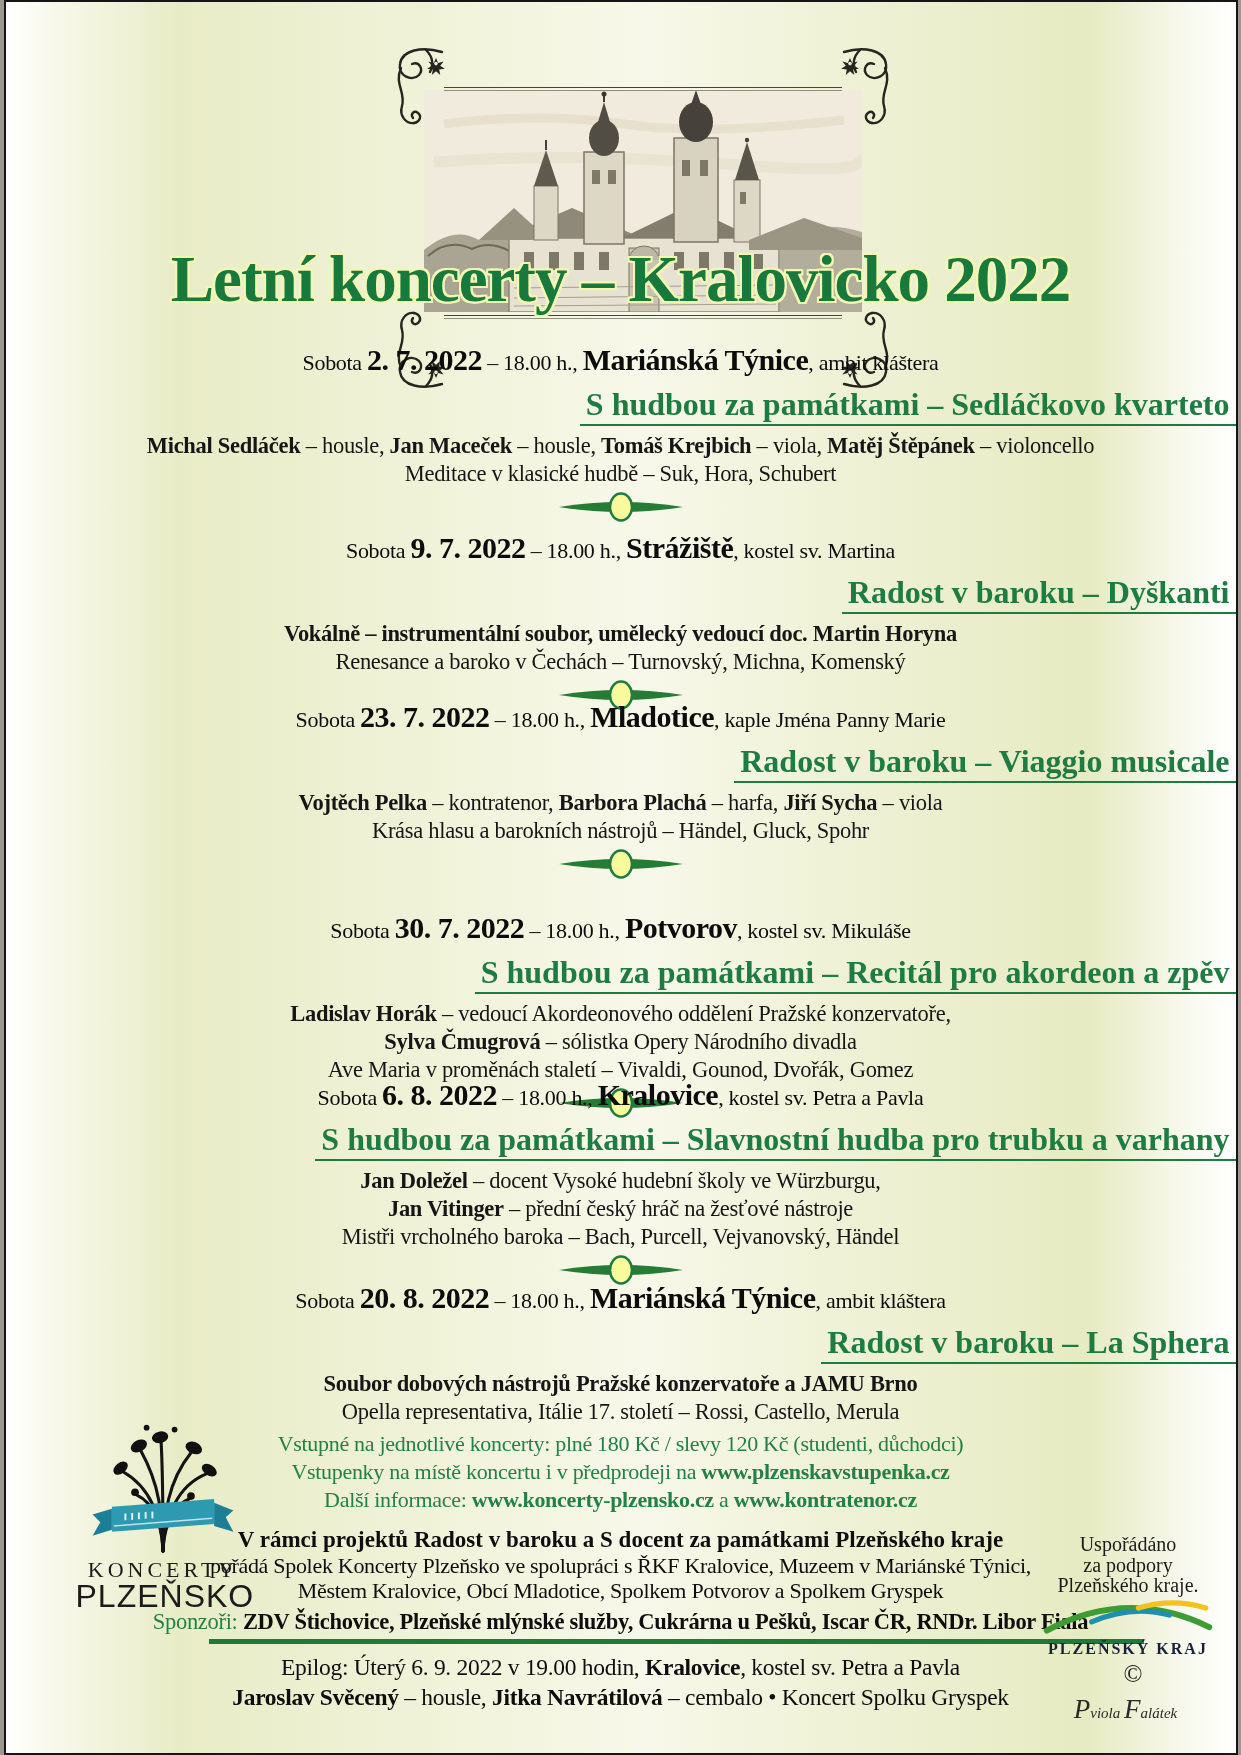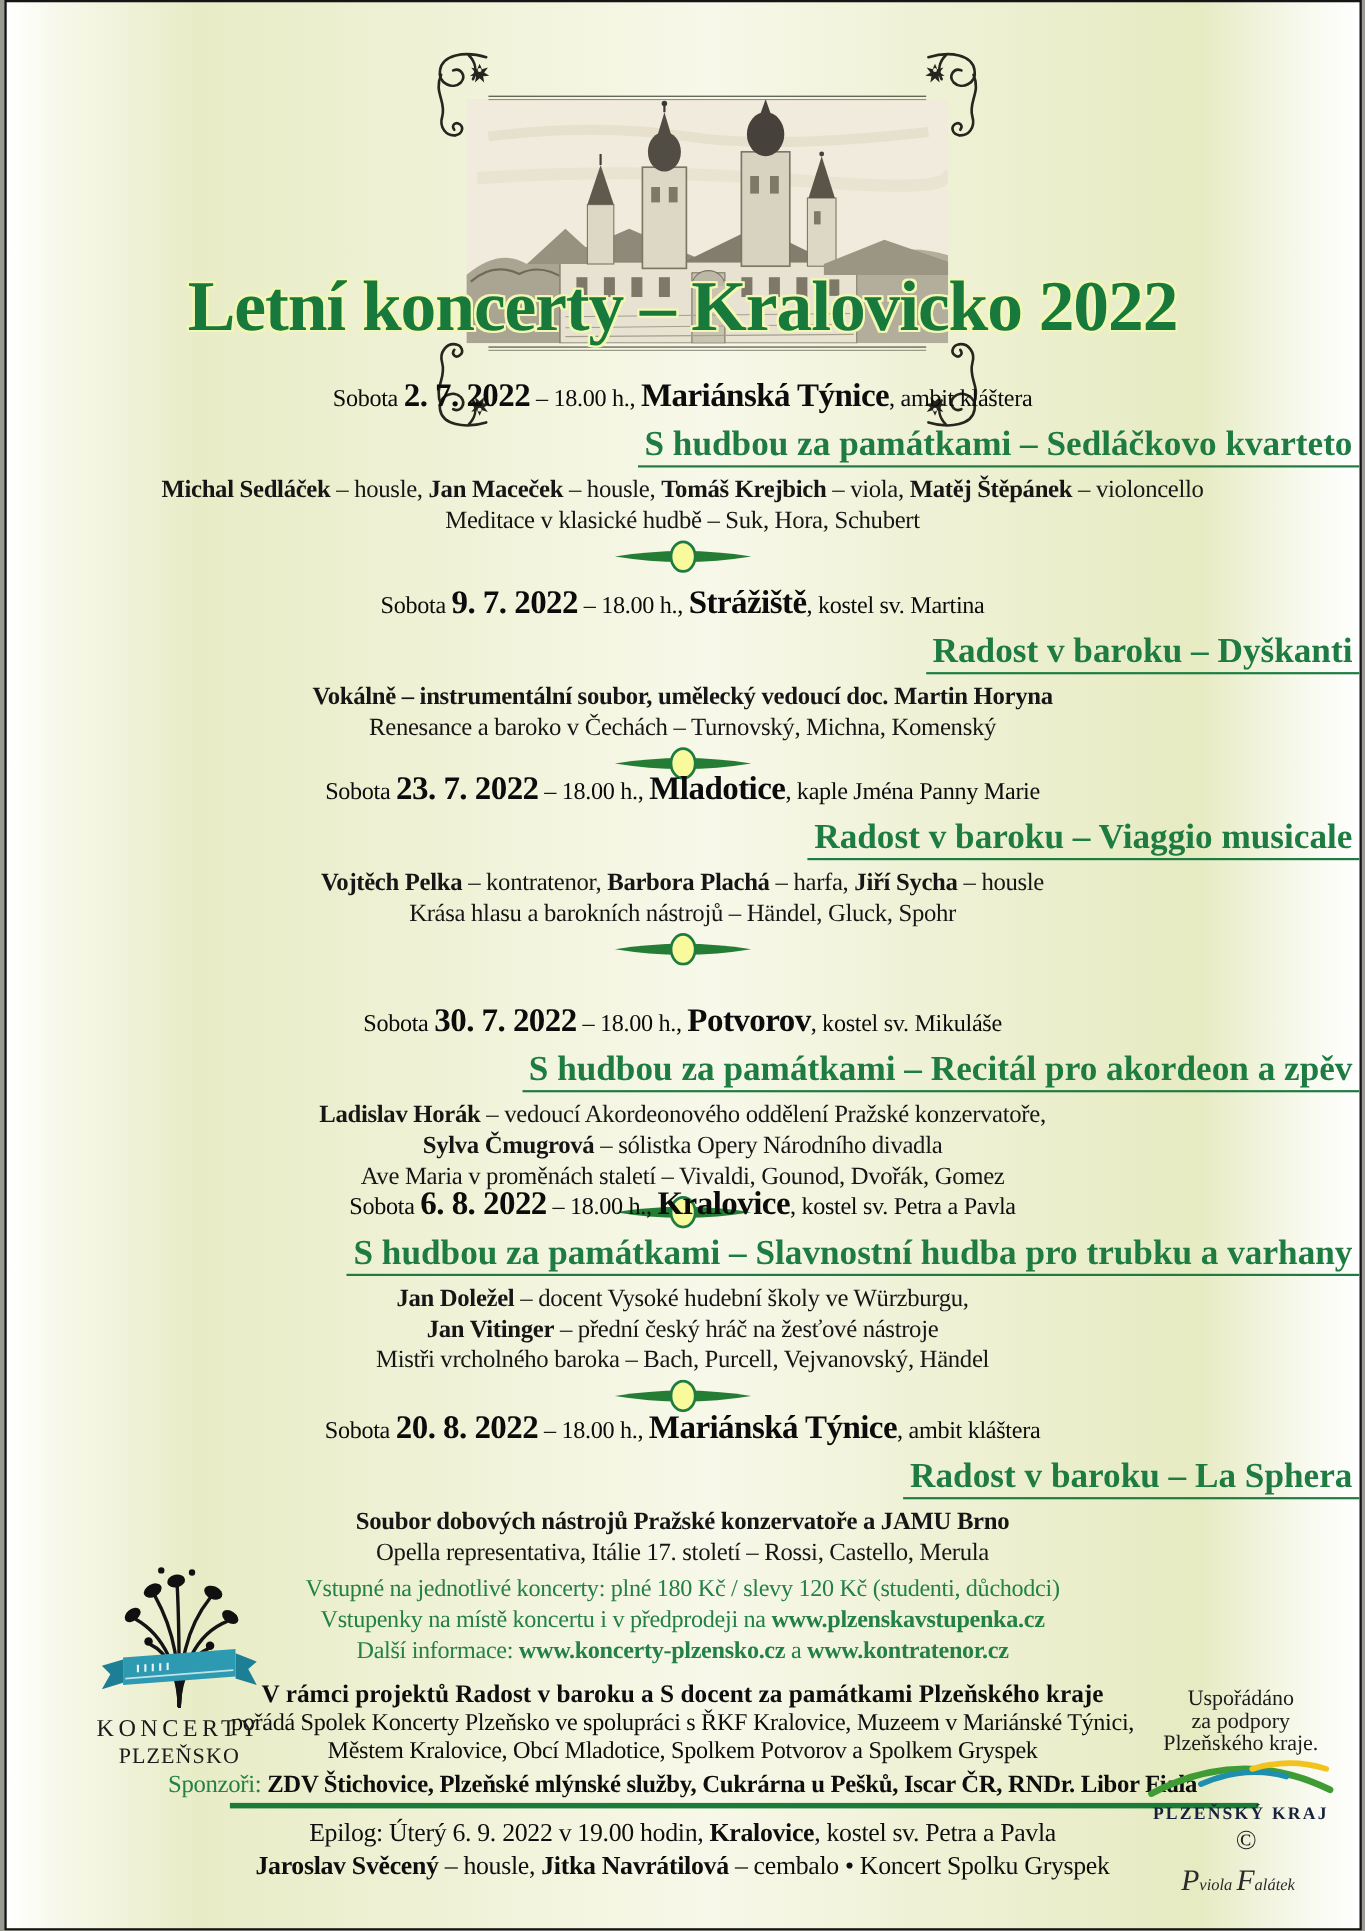--- a/index.html
+++ b/index.html
@@ -43,21 +43,21 @@
   .oline1{margin:0;font-size:23px;line-height:27px;font-weight:700;white-space:nowrap;}
   .oline{margin:0;font-size:22px;line-height:25px;white-space:nowrap;letter-spacing:-0.3px;}
   .sline{margin:6px 0 0;font-size:22.5px;line-height:26px;white-space:nowrap;letter-spacing:-0.3px;}
   .grule{position:absolute;top:1637px;left:203px;width:935px;height:5px;background:#1d7b3a;}
   
   .epilog{position:absolute;top:1650px;left:0;width:100%;text-align:center;}
   .eline{margin:0;font-size:23.5px;line-height:30px;color:#0e0e0e;white-space:nowrap;letter-spacing:-0.3px;}
   
   .klogo{position:absolute;left:70px;top:1416px;width:175px;text-align:center;}
   .klogo .t1{margin-top:2px;font-family:Liberation Serif, serif;font-size:22px;line-height:22px;letter-spacing:4px;color:#1b1b1b;}
-  .klogo .t2{font-family:Liberation Serif, serif;font-size:20px;line-height:30px;letter-spacing:1px;color:#1b1b1b;}
+  .klogo .t2{font-family:Liberation Sans, sans-serif;font-size:32px;line-height:30px;letter-spacing:1px;color:#1b1b1b;}
   
   .support{position:absolute;left:1015px;top:1484px;width:215px;text-align:center;margin-top:48px;}
   .support p{margin:0;font-size:20px;line-height:20.5px;color:#1c1c1c;}
   .pk-text{margin-top:2px;font-size:16px;line-height:18px;letter-spacing:2px;color:#17213c;font-weight:600;}
   
   .copy{position:absolute;left:1118px;top:1658px;font-size:25px;color:#222;}
   .sig{position:absolute;left:1050px;top:1694px;width:140px;text-align:center;font-style:italic;font-size:15px;color:#2a2a2a;}
   .sig .cap{font-size:27px;line-height:1;font-weight:400;}
 </style>
 </head>
@@ -192,21 +192,21 @@
       <svg width="132" height="30" viewBox="0 0 132 30">
           <path d="M4,15 Q66,5 128,15 Q66,25 4,15 Z" fill="#257c34"></path>
           <ellipse cx="66" cy="15" rx="11" ry="13.5" fill="#f8fa9b" stroke="#1e7c42" stroke-width="2.5"></ellipse>
         </svg>
     </div>
   </section>
 
   <section class="concert c2">
     <p class="dline"><span>Sobota</span> <span class="db">23. 7. 2022</span> <span>– 18.00 h.,</span> <span class="db">Mladotice</span><span>, kaple Jména Panny Marie</span></p>
     <h2 class="ctitle"><span>Radost v baroku – Viaggio musicale</span></h2>
-    <p class="cline"><span class="b">Vojtěch Pelka</span><span> – kontratenor, </span><span class="b">Barbora Plachá</span><span> – harfa, </span><span class="b">Jiří Sycha</span><span> – housle</span></p>
+    <p class="cline"><span class="b">Vojtěch Pelka</span><span> – kontratenor, </span><span class="b">Barbora Plachá</span><span> – harfa, </span><span class="b">Jiří Sycha</span><span> – viola</span></p>
     <p class="cline"><span>Krása hlasu a barokních nástrojů – Händel, Gluck, Spohr</span></p>
     <div class="divider">
       <svg width="132" height="30" viewBox="0 0 132 30">
           <path d="M4,15 Q66,5 128,15 Q66,25 4,15 Z" fill="#257c34"></path>
           <ellipse cx="66" cy="15" rx="11" ry="13.5" fill="#f8fa9b" stroke="#1e7c42" stroke-width="2.5"></ellipse>
         </svg>
     </div>
   </section>
 
   <section class="concert c3">

